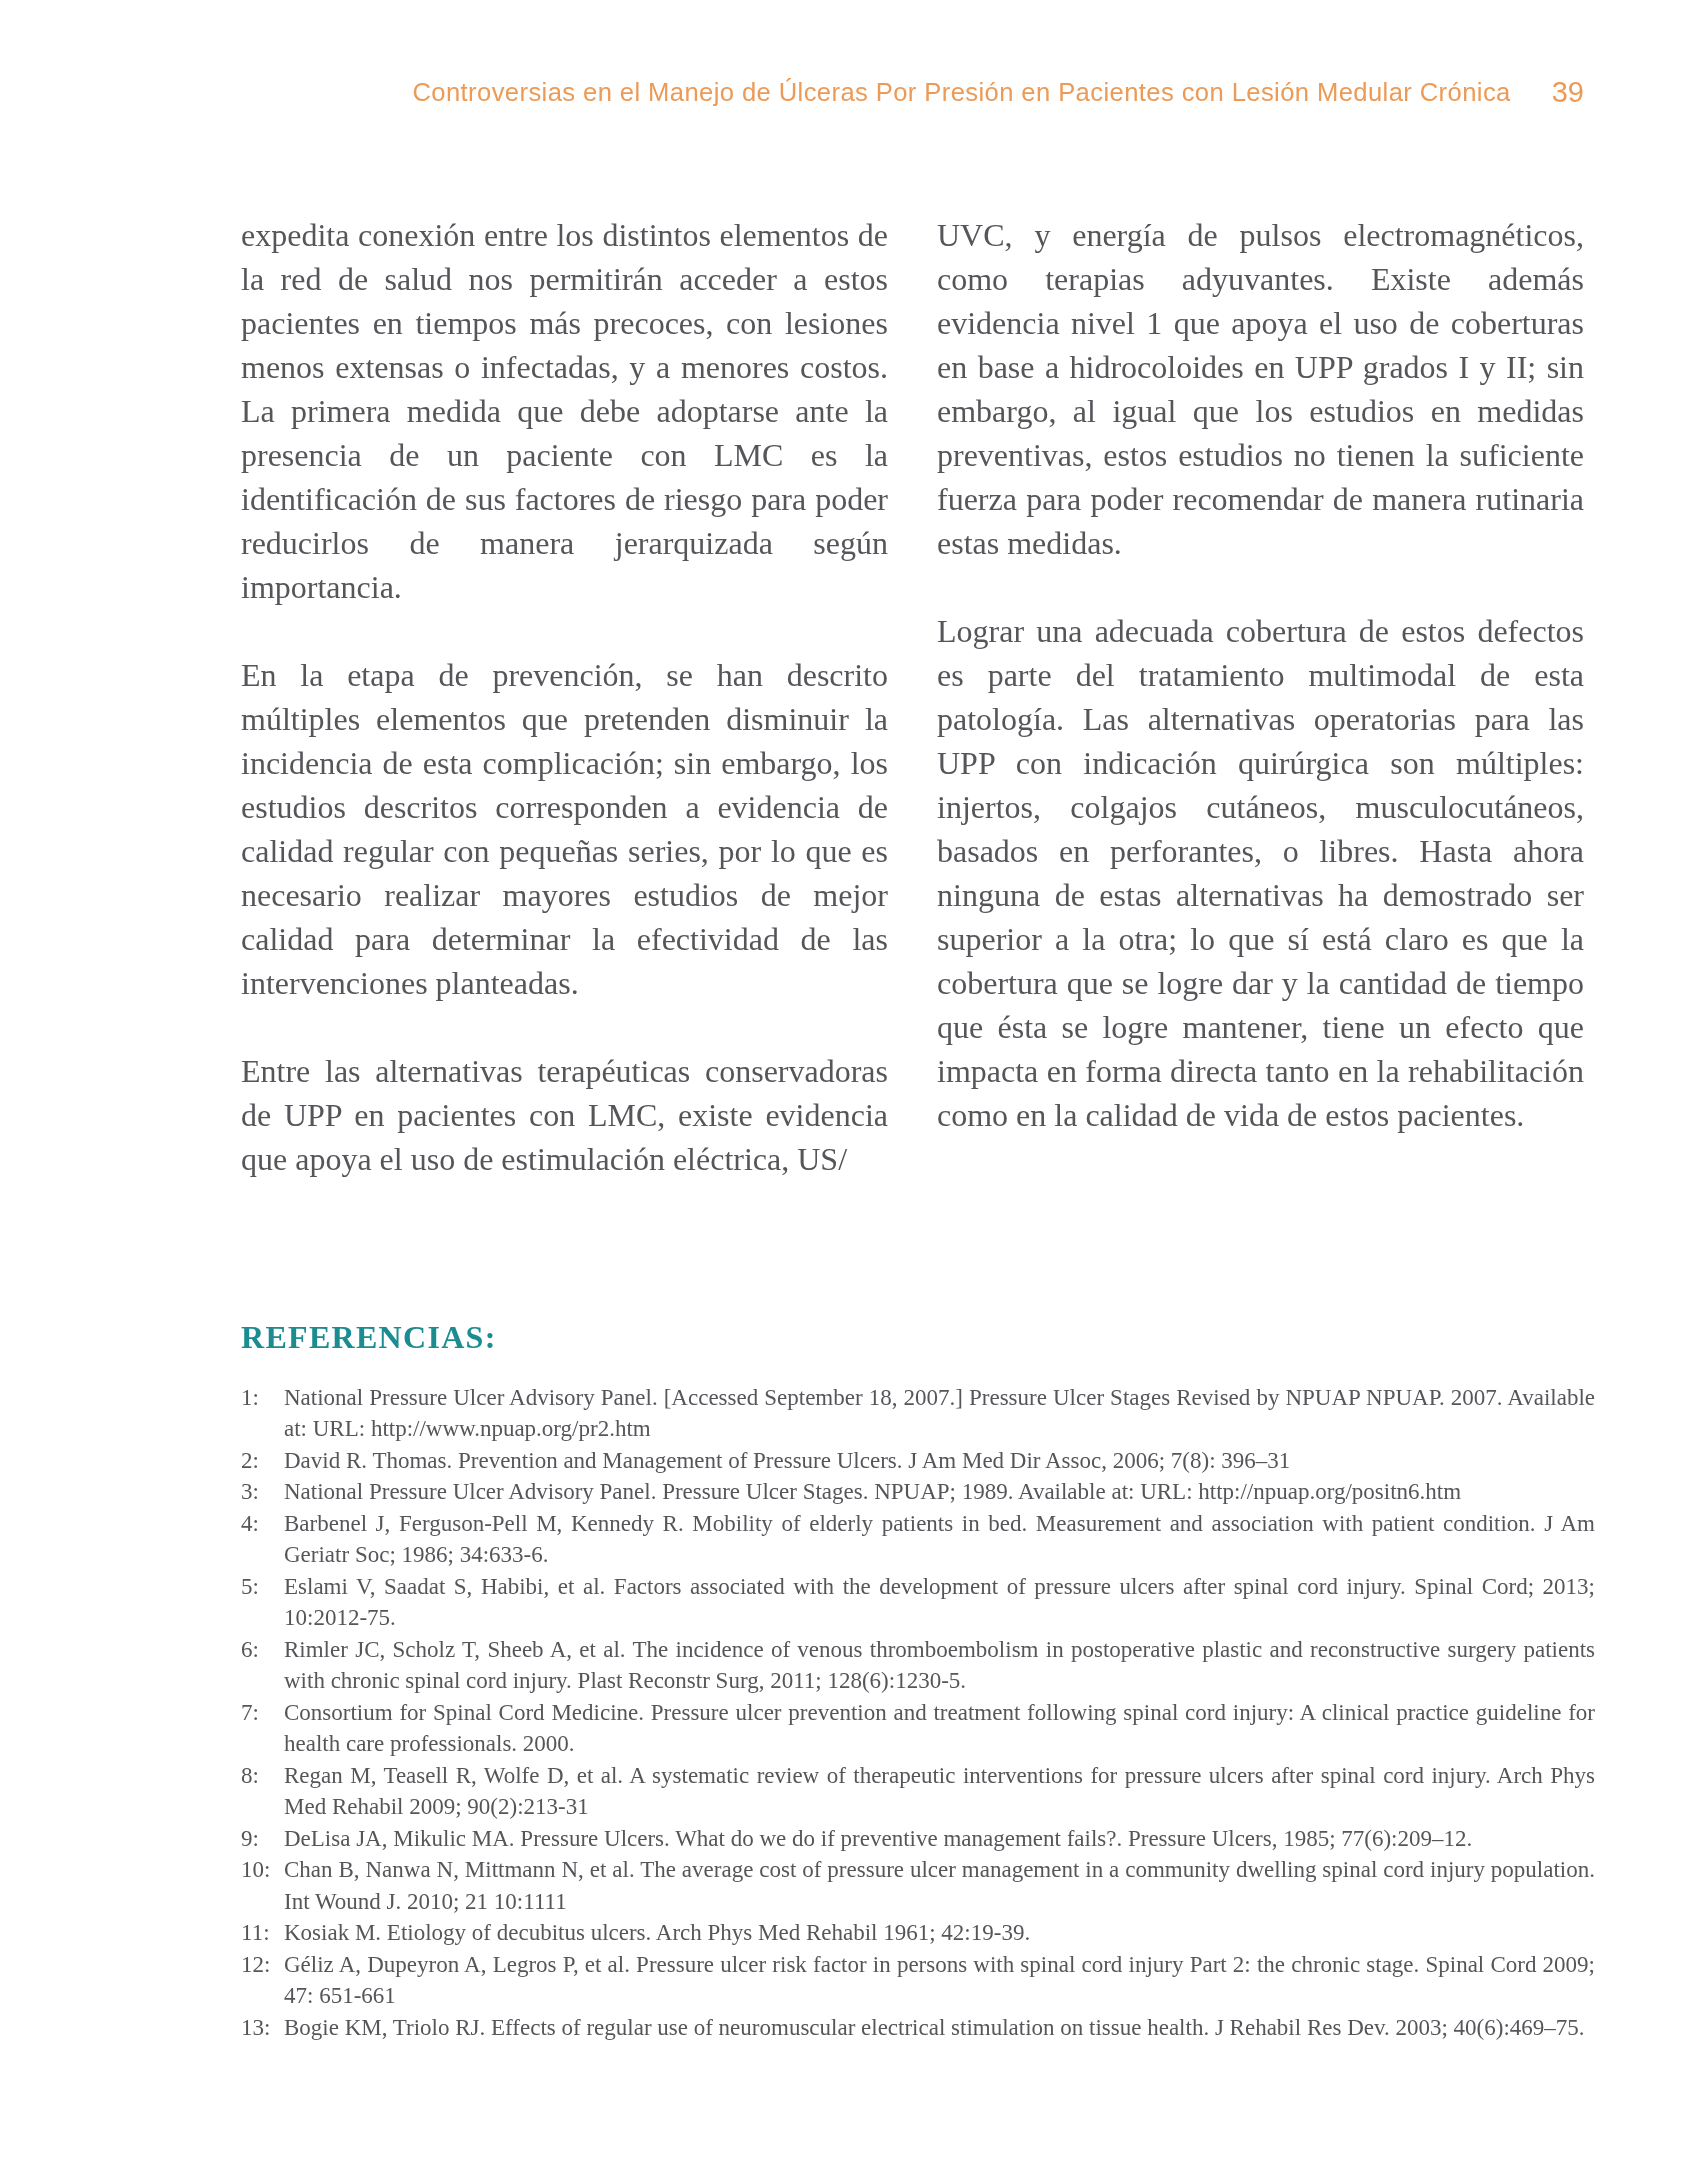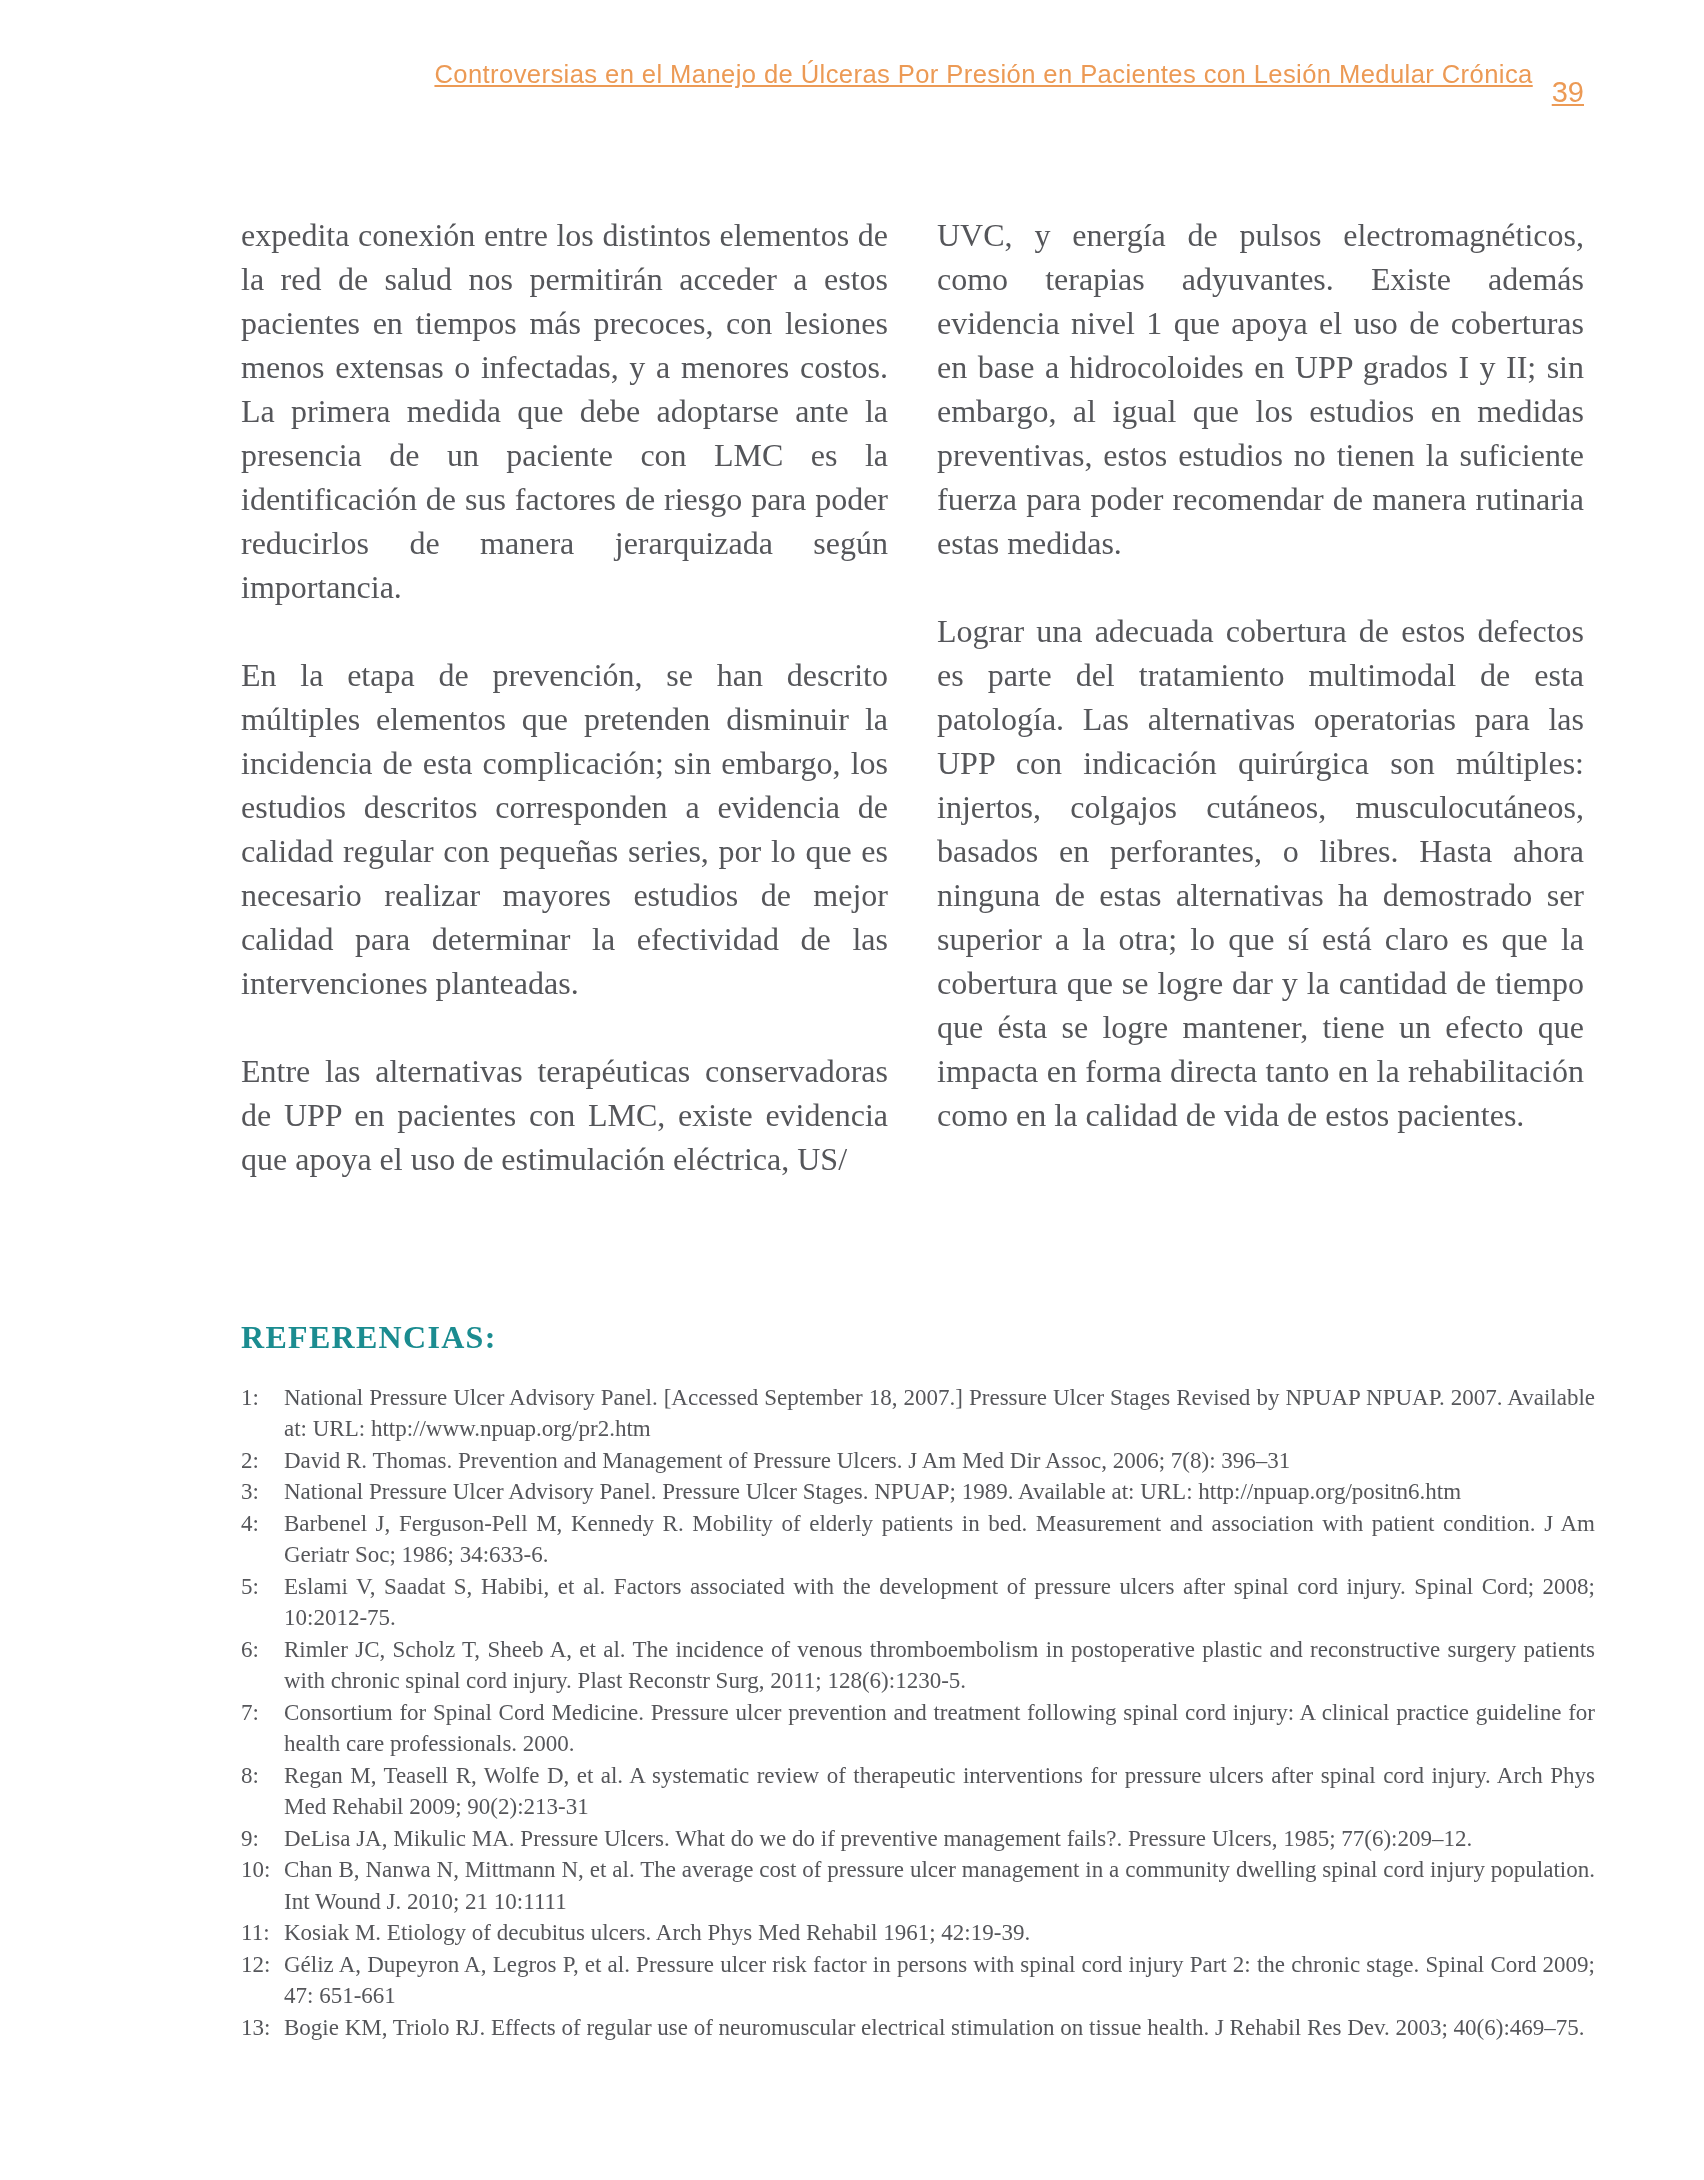--- a/index.html
+++ b/index.html
@@ -9,25 +9,24 @@
     width:1704px; height:2181px;
     background:#ffffff;
     overflow:hidden;
     margin:0 auto;
     font-family:"Liberation Serif", serif;
   }
   
   .running-head {
     position:absolute;
     top:41px; left:241px; width:1343px;
-    display:flex; justify-content:flex-end; align-items:center; gap:19px;
+    display:flex; justify-content:flex-end; align-items:flex-end; gap:41px;
     font-family:"Liberation Sans", sans-serif;
     color:var(--accent_orange,#ec9a55);
     white-space:nowrap;
-    text-decoration:underline;
   }
   .rh-title { font-size:25.6px; line-height:31px; letter-spacing:0.4px; }
   .rh-page  { font-size:29px; line-height:31px;margin-top:36px; }
   
   .columns {
     position:absolute;
     top:213px; left:241px; width:1343px;
     display:flex; gap:49px;
   }
   .col {
@@ -95,21 +94,21 @@
       <div class="ref">
         <span class="ref-num">3:</span>
         <span class="ref-text">National Pressure Ulcer Advisory Panel. Pressure Ulcer Stages. NPUAP; 1989. Available at: URL: http://npuap.org/positn6.htm</span>
       </div>
       <div class="ref">
         <span class="ref-num">4:</span>
         <span class="ref-text">Barbenel J, Ferguson-Pell M, Kennedy R. Mobility of elderly patients in bed. Measurement and association with patient condition. J Am Geriatr Soc; 1986; 34:633-6.</span>
       </div>
       <div class="ref">
         <span class="ref-num">5:</span>
-        <span class="ref-text">Eslami V, Saadat S, Habibi, et al. Factors associated with the development of pressure ulcers after spinal cord injury. Spinal Cord; 2008; 10:2012-75.</span>
+        <span class="ref-text">Eslami V, Saadat S, Habibi, et al. Factors associated with the development of pressure ulcers after spinal cord injury. Spinal Cord; 2013; 10:2012-75.</span>
       </div>
       <div class="ref">
         <span class="ref-num">6:</span>
         <span class="ref-text">Rimler JC, Scholz T, Sheeb A, et al. The incidence of venous thromboembolism in postoperative plastic and reconstructive surgery patients with chronic spinal cord injury. Plast Reconstr Surg, 2011; 128(6):1230-5.</span>
       </div>
       <div class="ref">
         <span class="ref-num">7:</span>
         <span class="ref-text">Consortium for Spinal Cord Medicine. Pressure ulcer prevention and treatment following spinal cord injury: A clinical practice guideline for health care professionals. 2000.</span>
       </div>
       <div class="ref">

